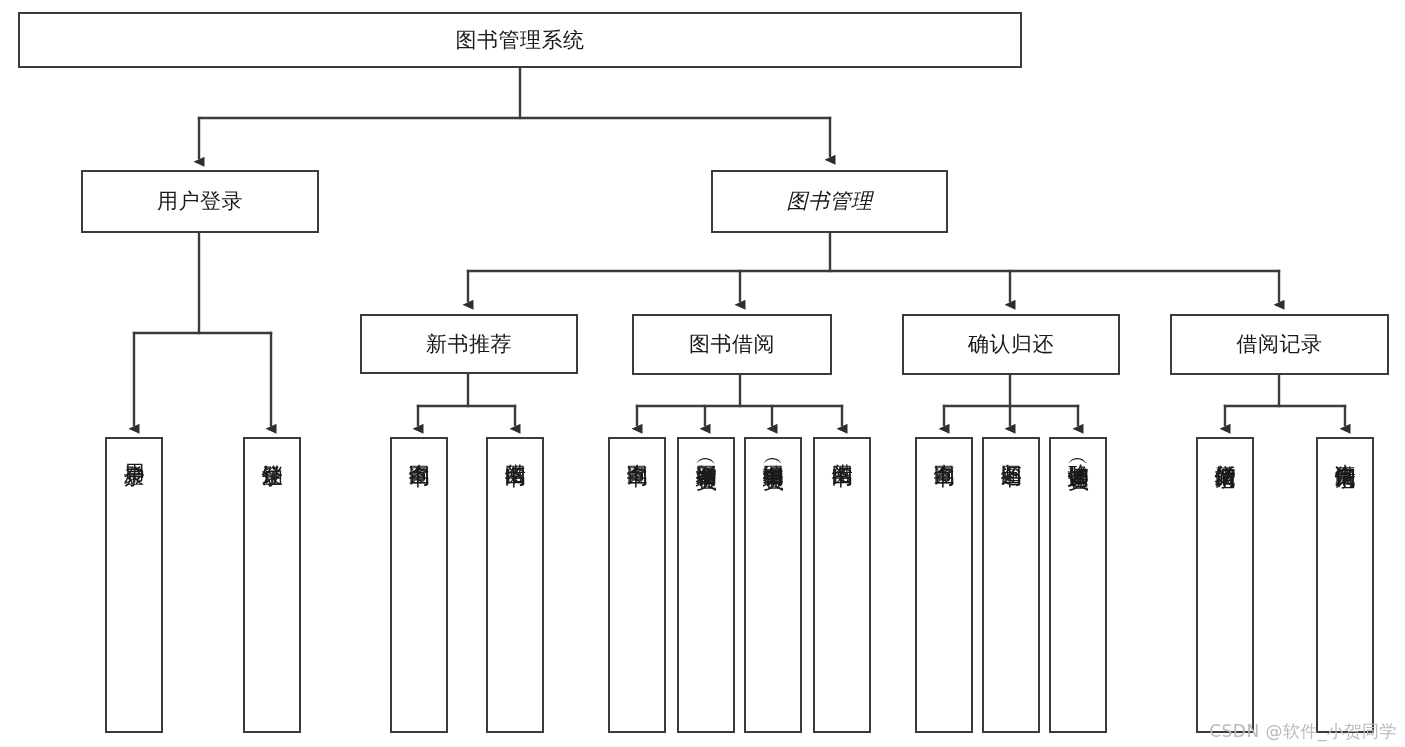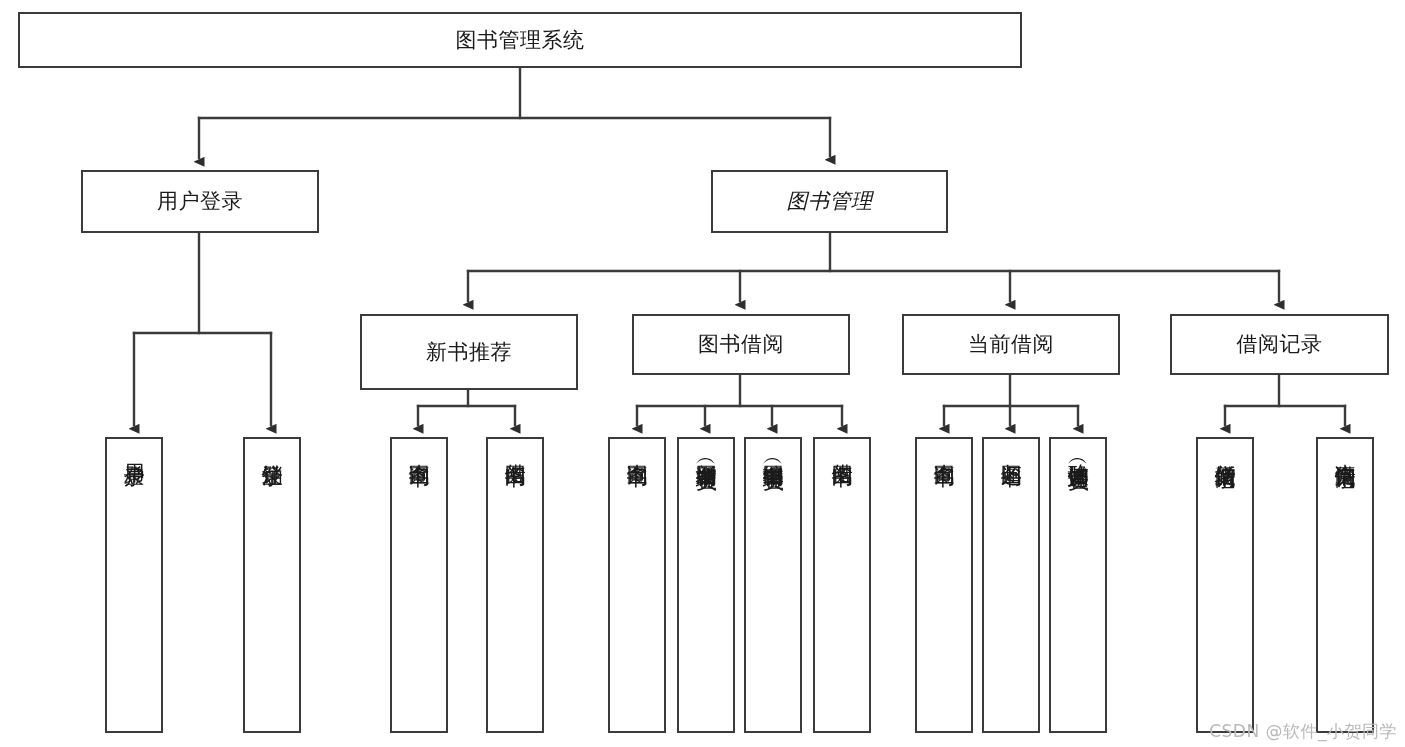--- a/index.html
+++ b/index.html
@@ -141,30 +141,30 @@
   </div>
 
   <div class="node horizontal" style="left:81px; top:170px; width:238px; height:63px;">
     <span class="node-label">用户登录</span>
   </div>
 
   <div class="node horizontal" style="left:711px; top:170px; width:237px; height:63px;font-style:italic;">
     <span class="node-label">图书管理</span>
   </div>
 
-  <div class="node horizontal" style="left:360px; top:314px; width:218px; height:76px;">
+  <div class="node horizontal" style="left:360px; top:314px; width:218px; height:60px;">
     <span class="node-label">新书推荐</span>
   </div>
 
-  <div class="node horizontal" style="left:632px; top:314px; width:218px; height:61px;">
+  <div class="node horizontal" style="left:632px; top:314px; width:200px; height:61px;">
     <span class="node-label">图书借阅</span>
   </div>
 
   <div class="node horizontal" style="left:902px; top:314px; width:218px; height:61px;">
-    <span class="node-label">当前借阅</span>
+    <span class="node-label">确认归还</span>
   </div>
 
   <div class="node horizontal" style="left:1170px; top:314px; width:219px; height:61px;font-family:Liberation Serif, serif;">
     <span class="node-label">借阅记录</span>
   </div>
 
   <div class="node vertical" style="left:105px; top:437px; width:58px; height:296px;">
     <span class="node-label">用户登录</span>
   </div>
 

